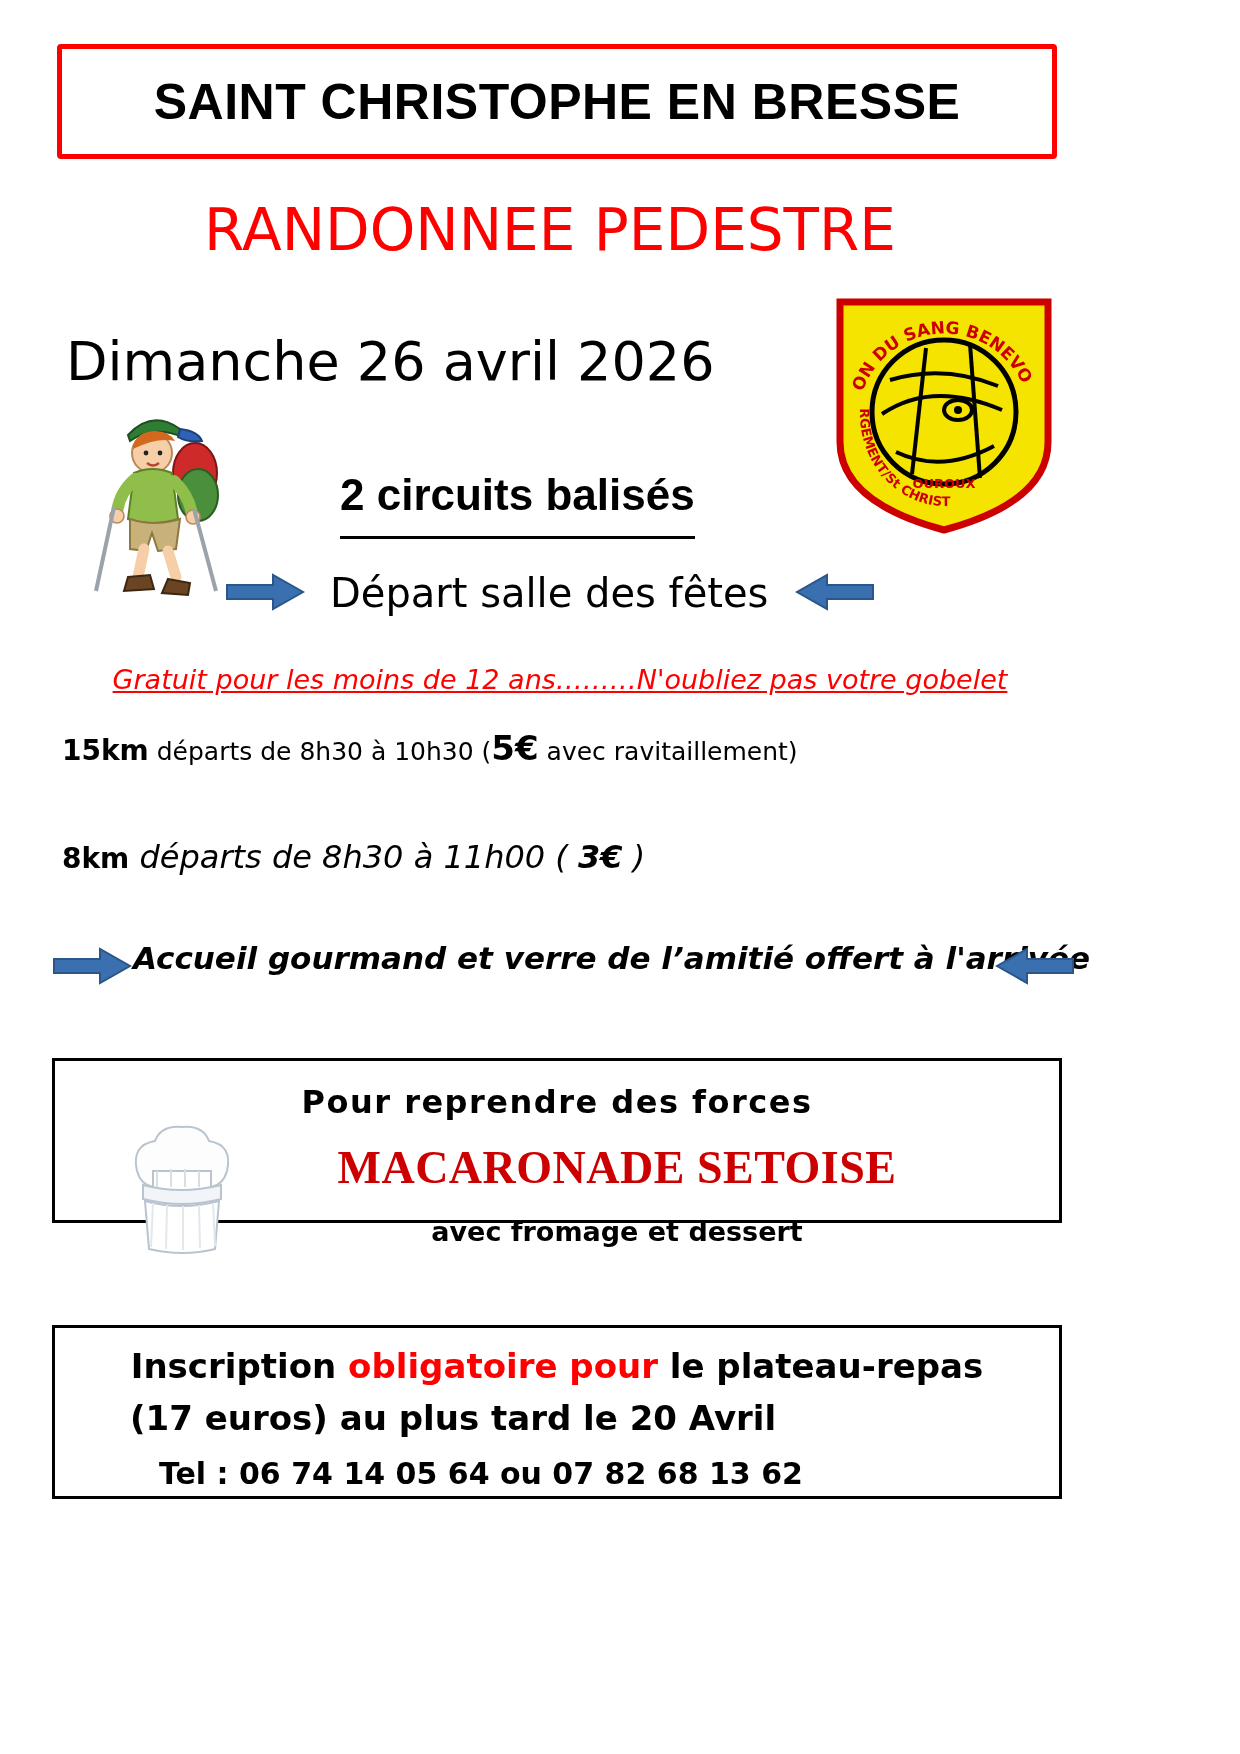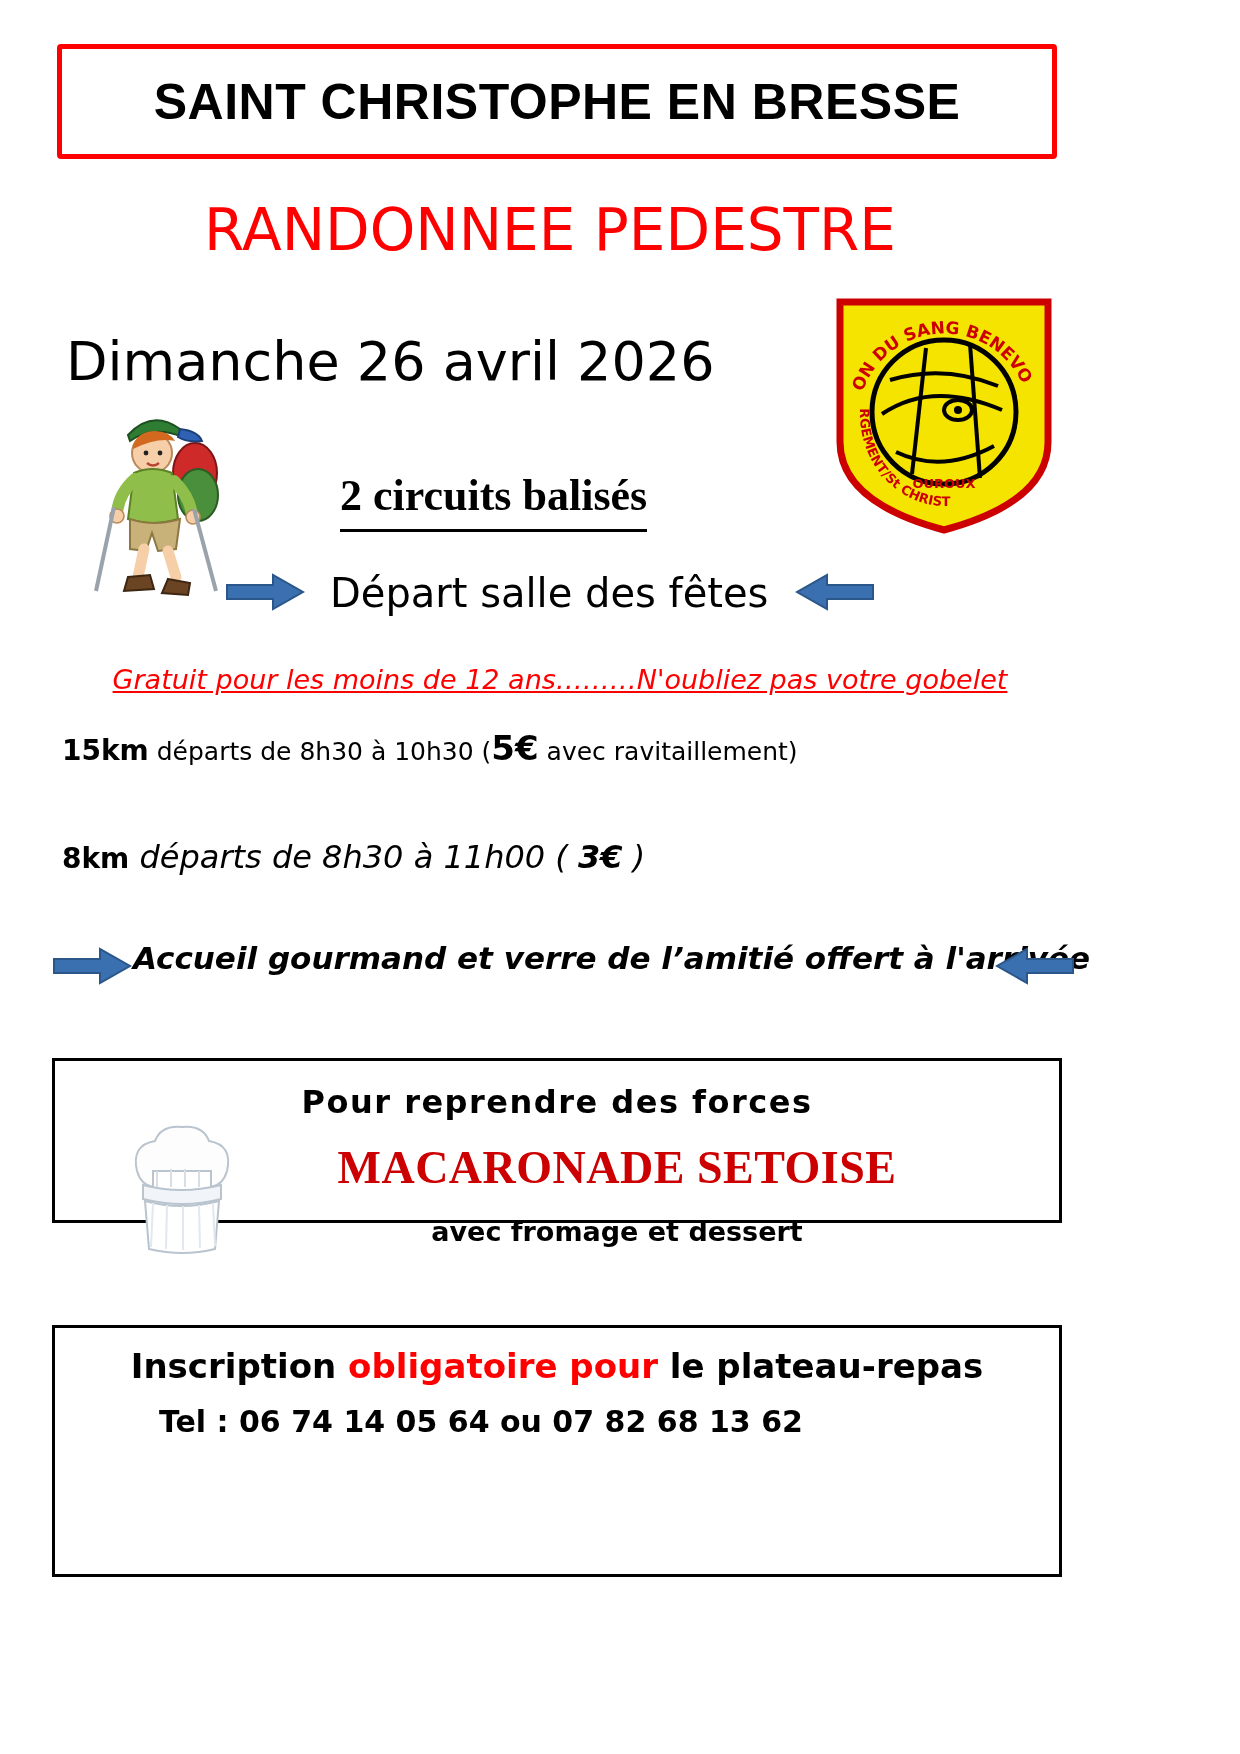--- a/index.html
+++ b/index.html
@@ -78,26 +78,26 @@
     top: 292px;
     width: 228px;
     height: 245px;
   }
 
   
   .circuits {
     position: absolute;
     left: 340px;
     top: 470px;
-    font-family: Liberation Serif, serif;
+    font-family: Liberation Sans, sans-serif;
     font-weight: bold;
     font-size: 44px;
     color: #000000;
     border-bottom: 3px solid #000000;
-    padding-bottom: 8px;
+    padding-bottom: 16px;
     white-space: nowrap;
   }
 
   
   .depart {
     position: absolute;
     left: 330px;
     top: 570px;
     font-family: "DejaVu Sans", sans-serif;
     font-size: 40px;
@@ -221,21 +221,21 @@
     width: 130px;
     height: 135px;
   }
 
   
   .box-insc {
     position: absolute;
     left: 52px;
     top: 1325px;
     width: 1010px;
-    height: 252px;
+    height: 174px;
     border: 3px solid #000000;
     box-sizing: border-box;
     padding-top: 18px;
   }
   .box-insc .l1 {
     text-align: center;
     font-family: "DejaVu Sans", sans-serif;
     font-weight: bold;
     font-size: 34px;
     color: #000000;
@@ -380,14 +380,15 @@
       <path d="M36 80 l-2 44 M50 82 l-1 44 M66 83 l0 44 M82 82 l1 43 M96 80 l2 43" stroke="#e2e8ee" stroke-width="2"></path>
     </svg>
   </div>
   <div class="line1">Pour  reprendre  des  forces</div>
   <div class="line2">MACARONADE SETOISE</div>
   <div class="line3">avec fromage et dessert</div>
 </div>
 
 <div class="box-insc">
   <div class="l1"><span>Inscription </span><span class="red">obligatoire pour</span><span> le plateau-repas</span></div>
+  <div class="l2">(17 euros) au plus tard le 20 Avril</div>
   <div class="l3">Tel : 06 74 14 05 64  ou  07 82 68 13 62</div>
 </div>
 
 </body></html>

